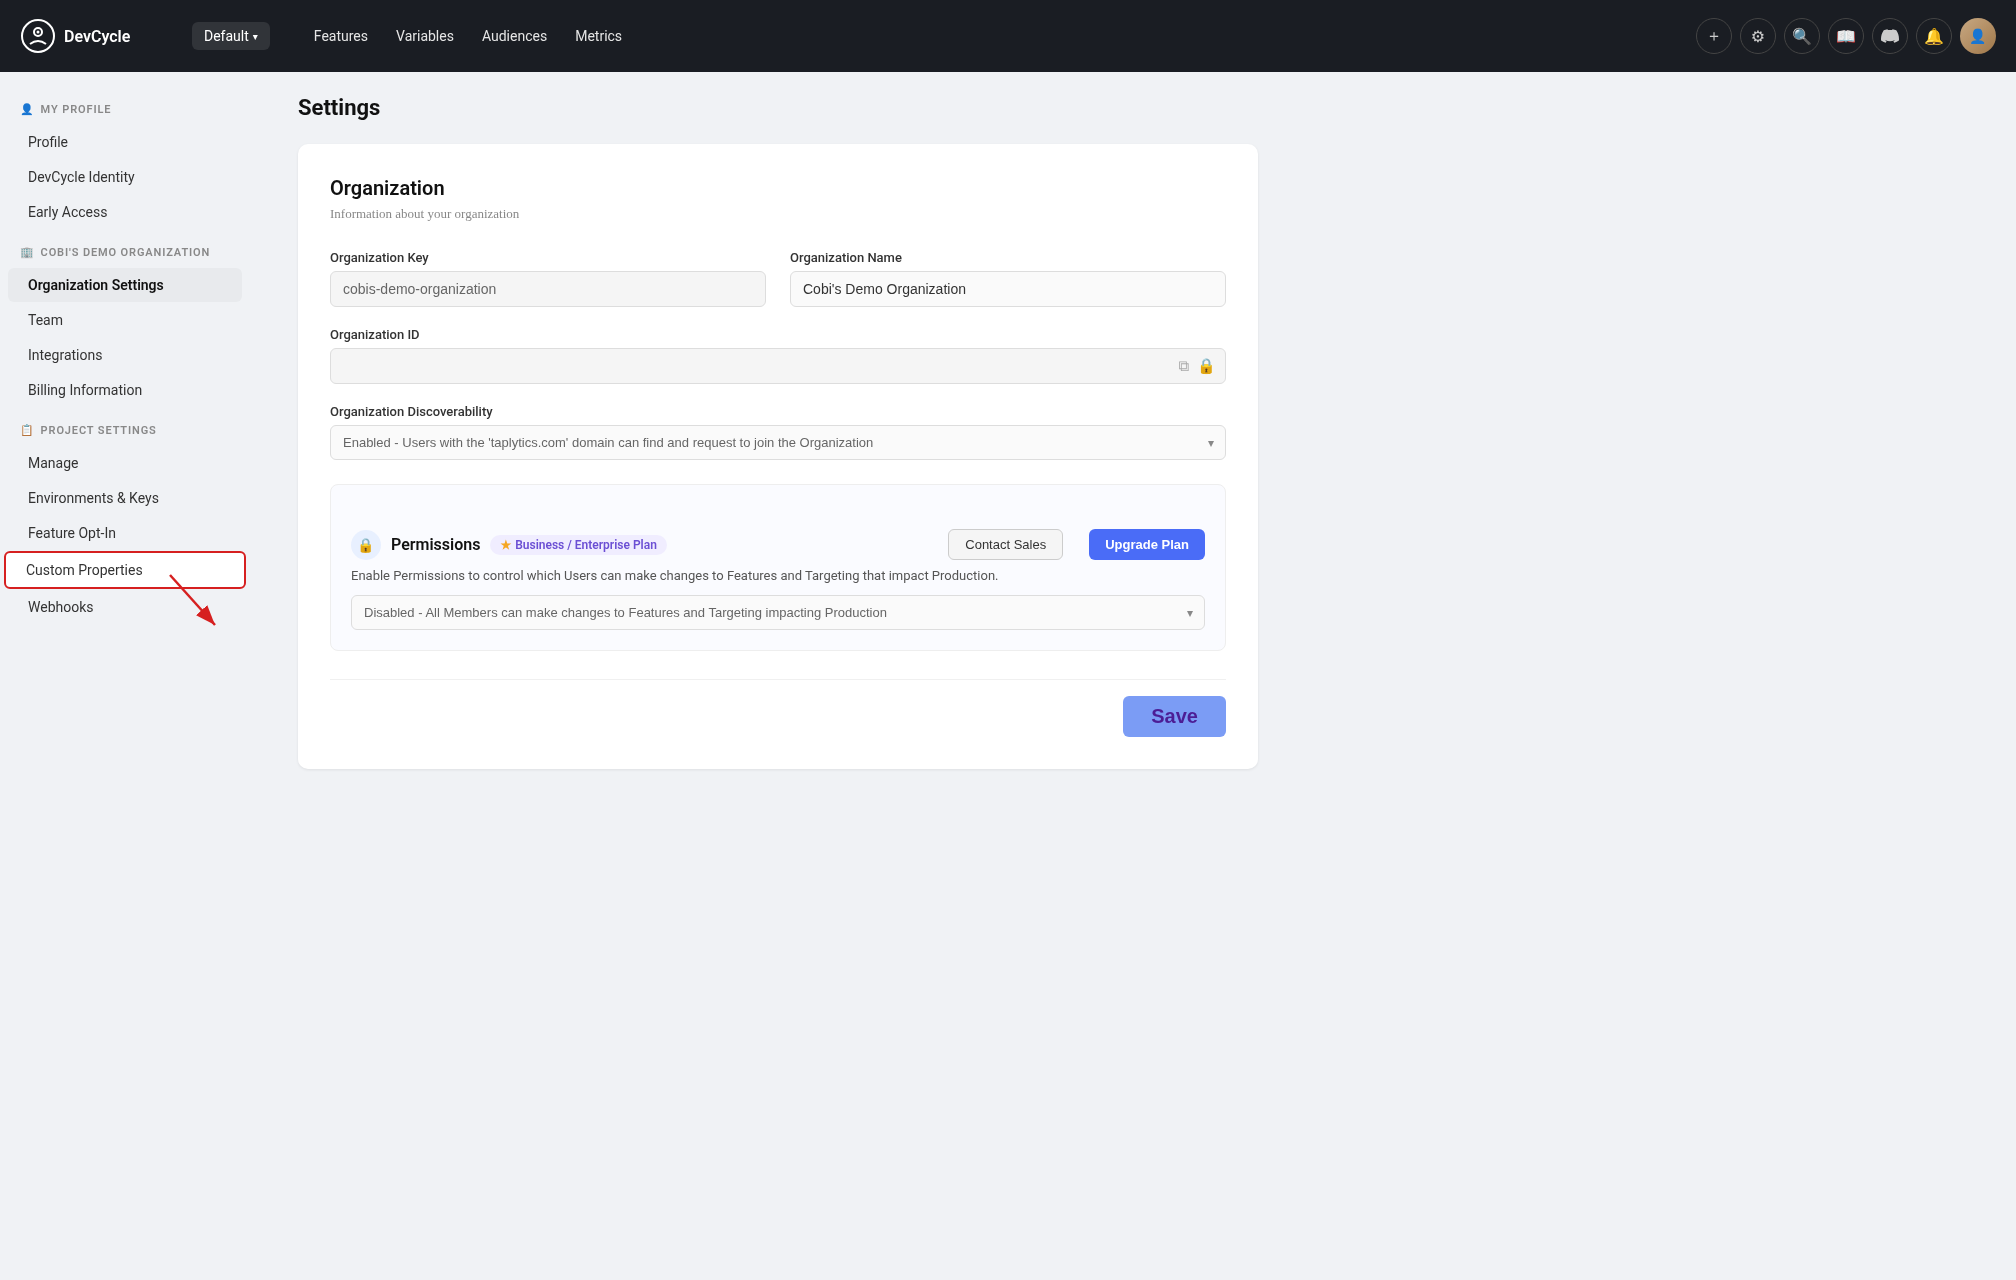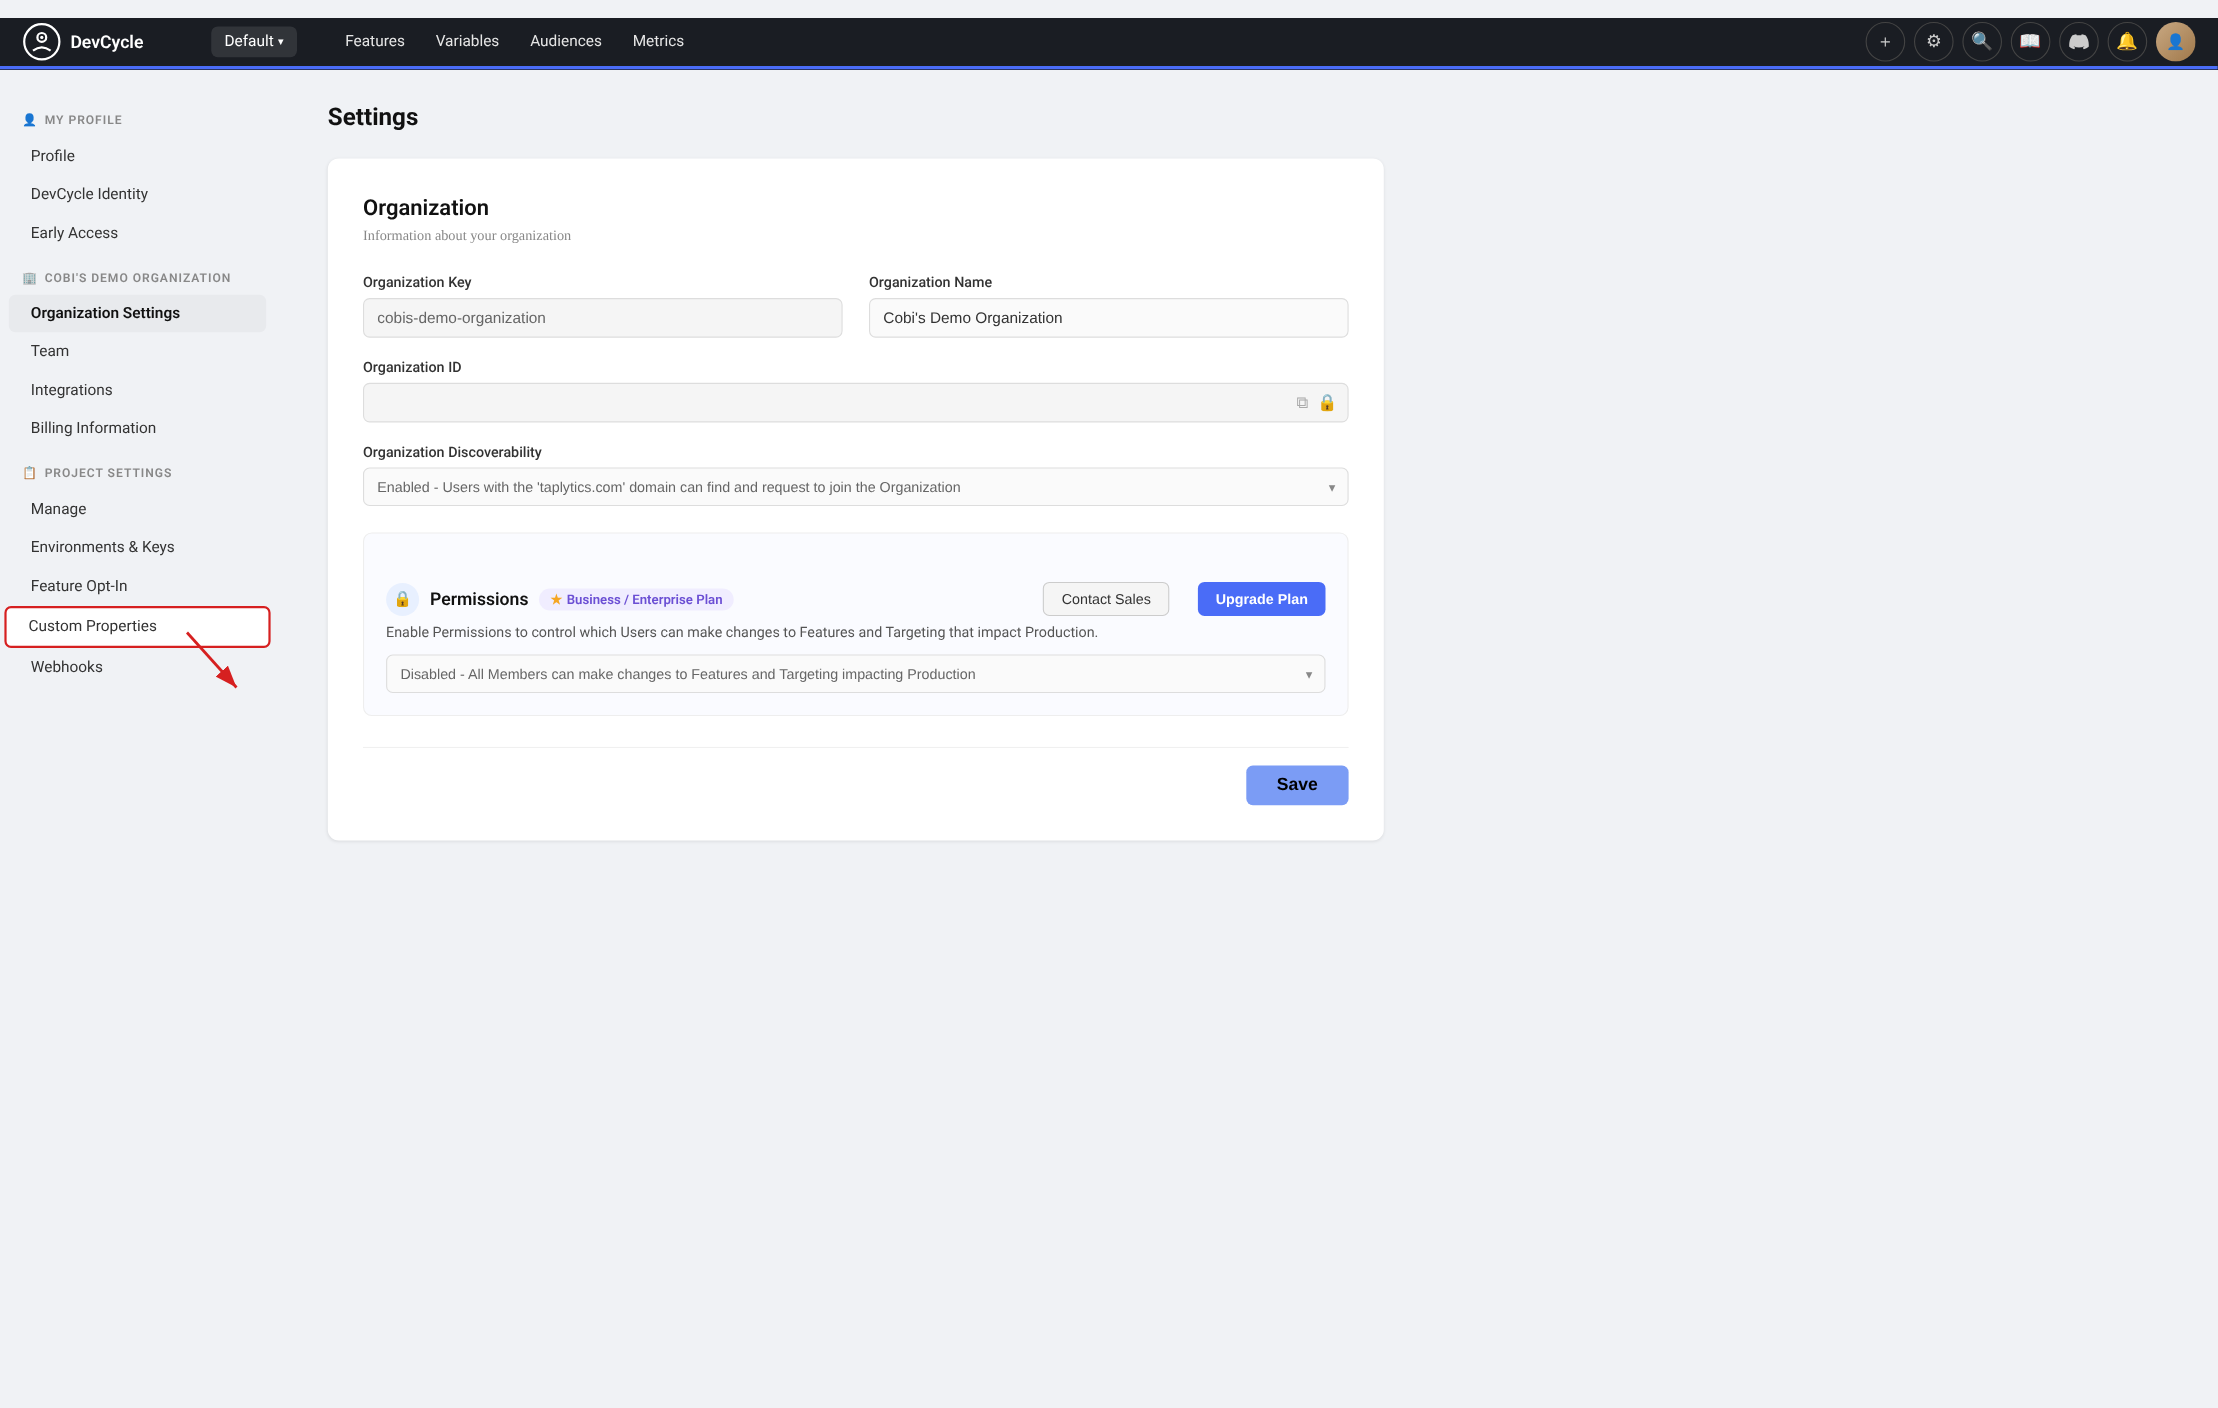--- a/index.html
+++ b/index.html
@@ -1,27 +1,27 @@
 <!DOCTYPE html>
 <html><head>
   <meta charset="utf-8">
   <style>
     * { box-sizing: border-box; margin: 0; padding: 0; }
     body { font-family: -apple-system, BlinkMacSystemFont, 'Segoe UI', Roboto, sans-serif; background: #f0f2f5; min-height: 100vh; }
 
     
     .topnav {
       background: #1a1d23;
-      height: 44px;
+      height: 72px;
       display: flex;
       align-items: center;
       padding: 0 20px;
       gap: 32px;
       position: fixed;
-      top: 16px; left: 0; right: 0;
+      top: 0; left: 0; right: 0;
       z-index: 100;
     }
     .logo-area {
       display: flex;
       align-items: center;
       gap: 8px;
       color: white;
       font-size: 16px;
       font-weight: 600;
       min-width: 140px;
@@ -323,24 +323,24 @@
     .card-footer {
       display: flex;
       justify-content: flex-end;
       margin-top: 28px;
       padding-top: 16px;
       border-top: 1px solid #f0f0f0;
     }
     .btn-save {
       padding: 9px 28px;
       background: #7b9cf5;
-      color: #000000;
+      color: #4c1d95;
       border: none;
       border-radius: 6px;
-      font-size: 16px;
+      font-size: 20px;
       font-weight: 600;
       cursor: pointer;
     }
   </style>
 </head>
 <body>
 
 <nav class="topnav">
   <div class="logo-area">
     <svg class="logo-icon" viewBox="0 0 36 36" fill="none" xmlns="http://www.w3.org/2000/svg">

